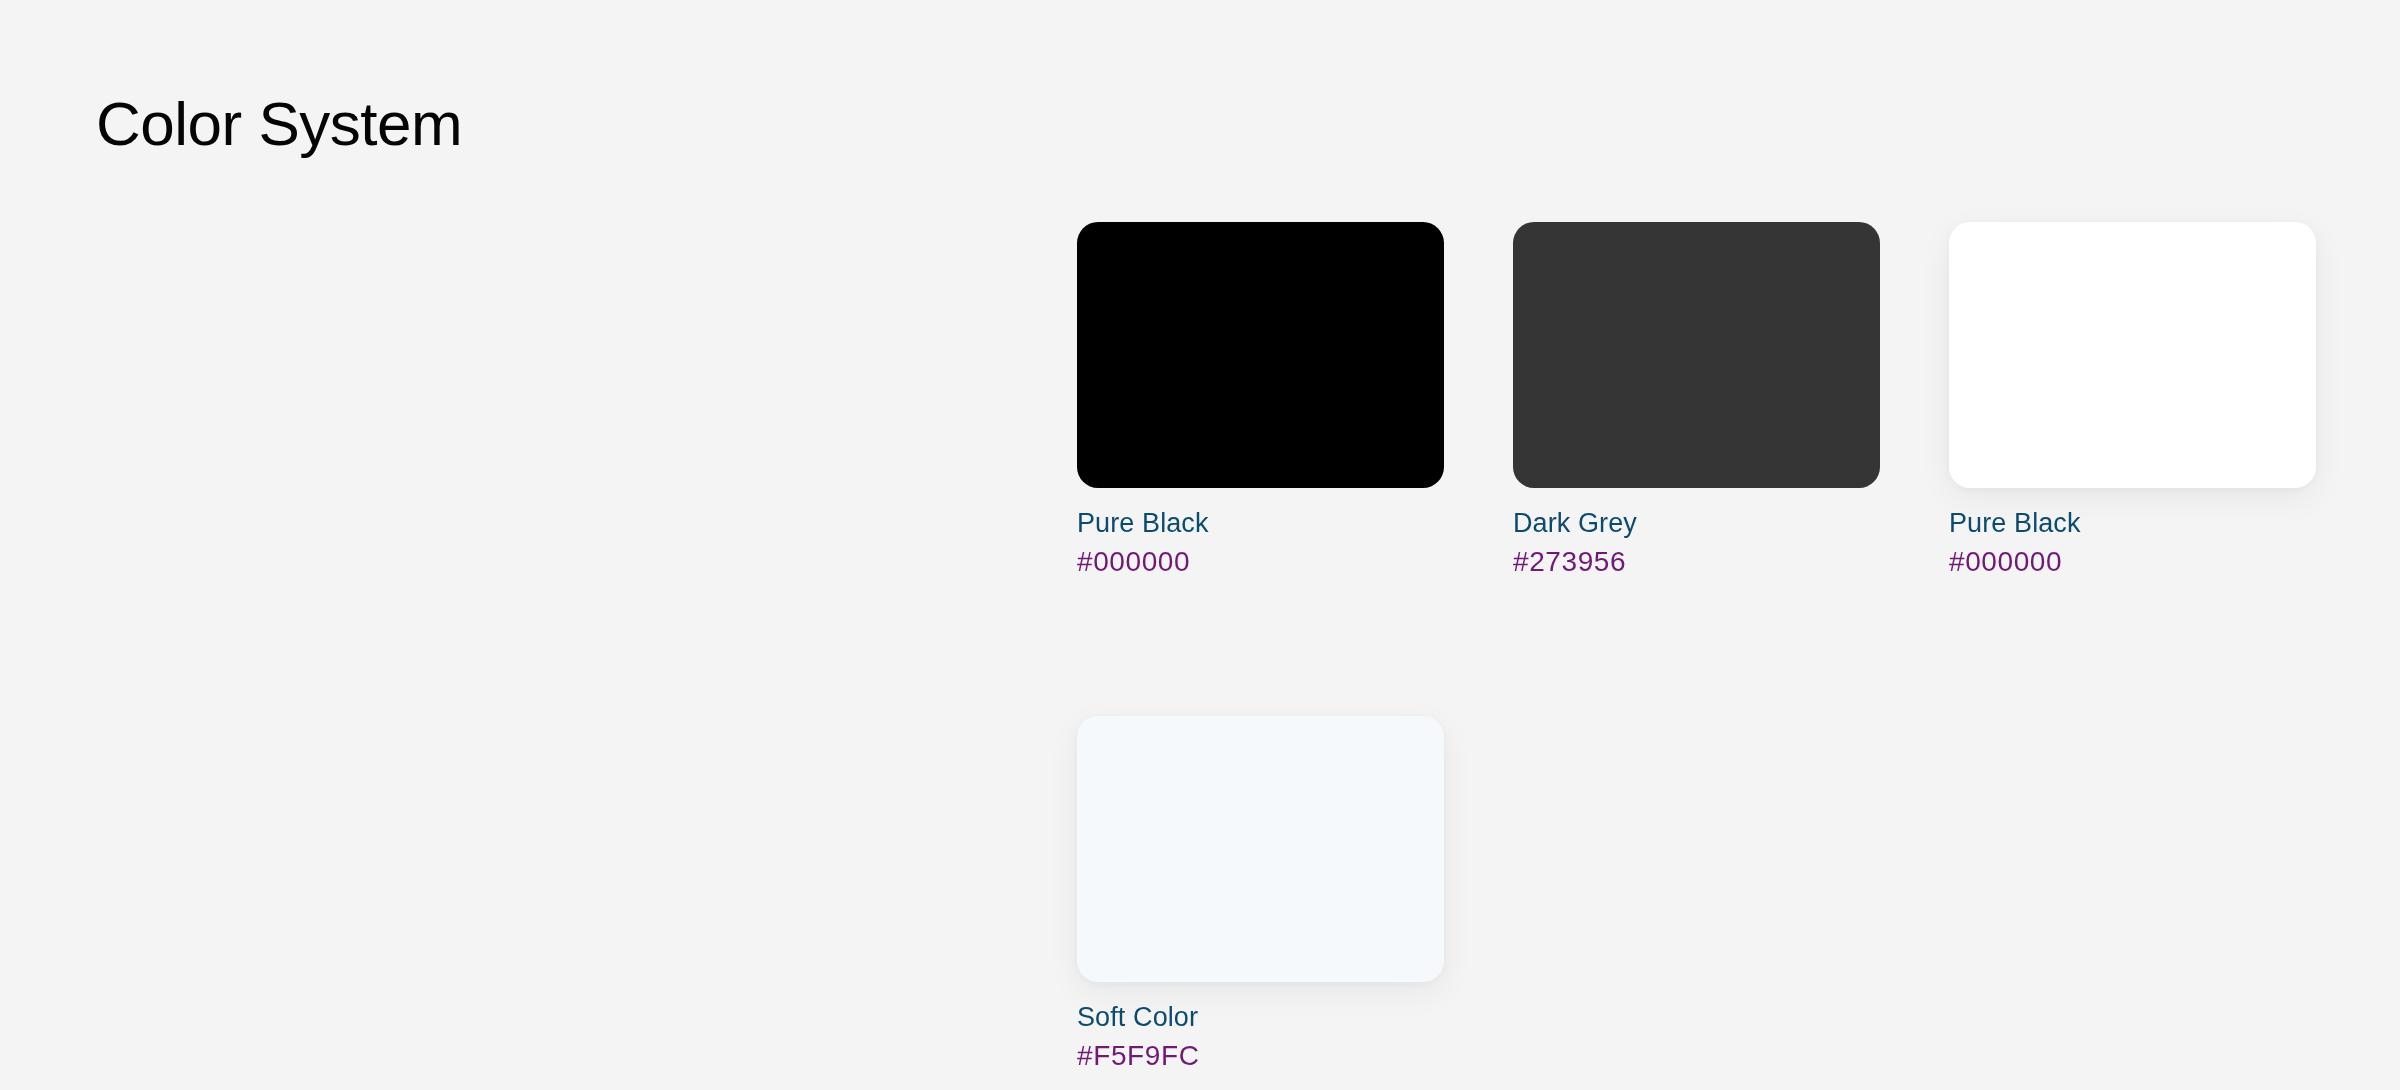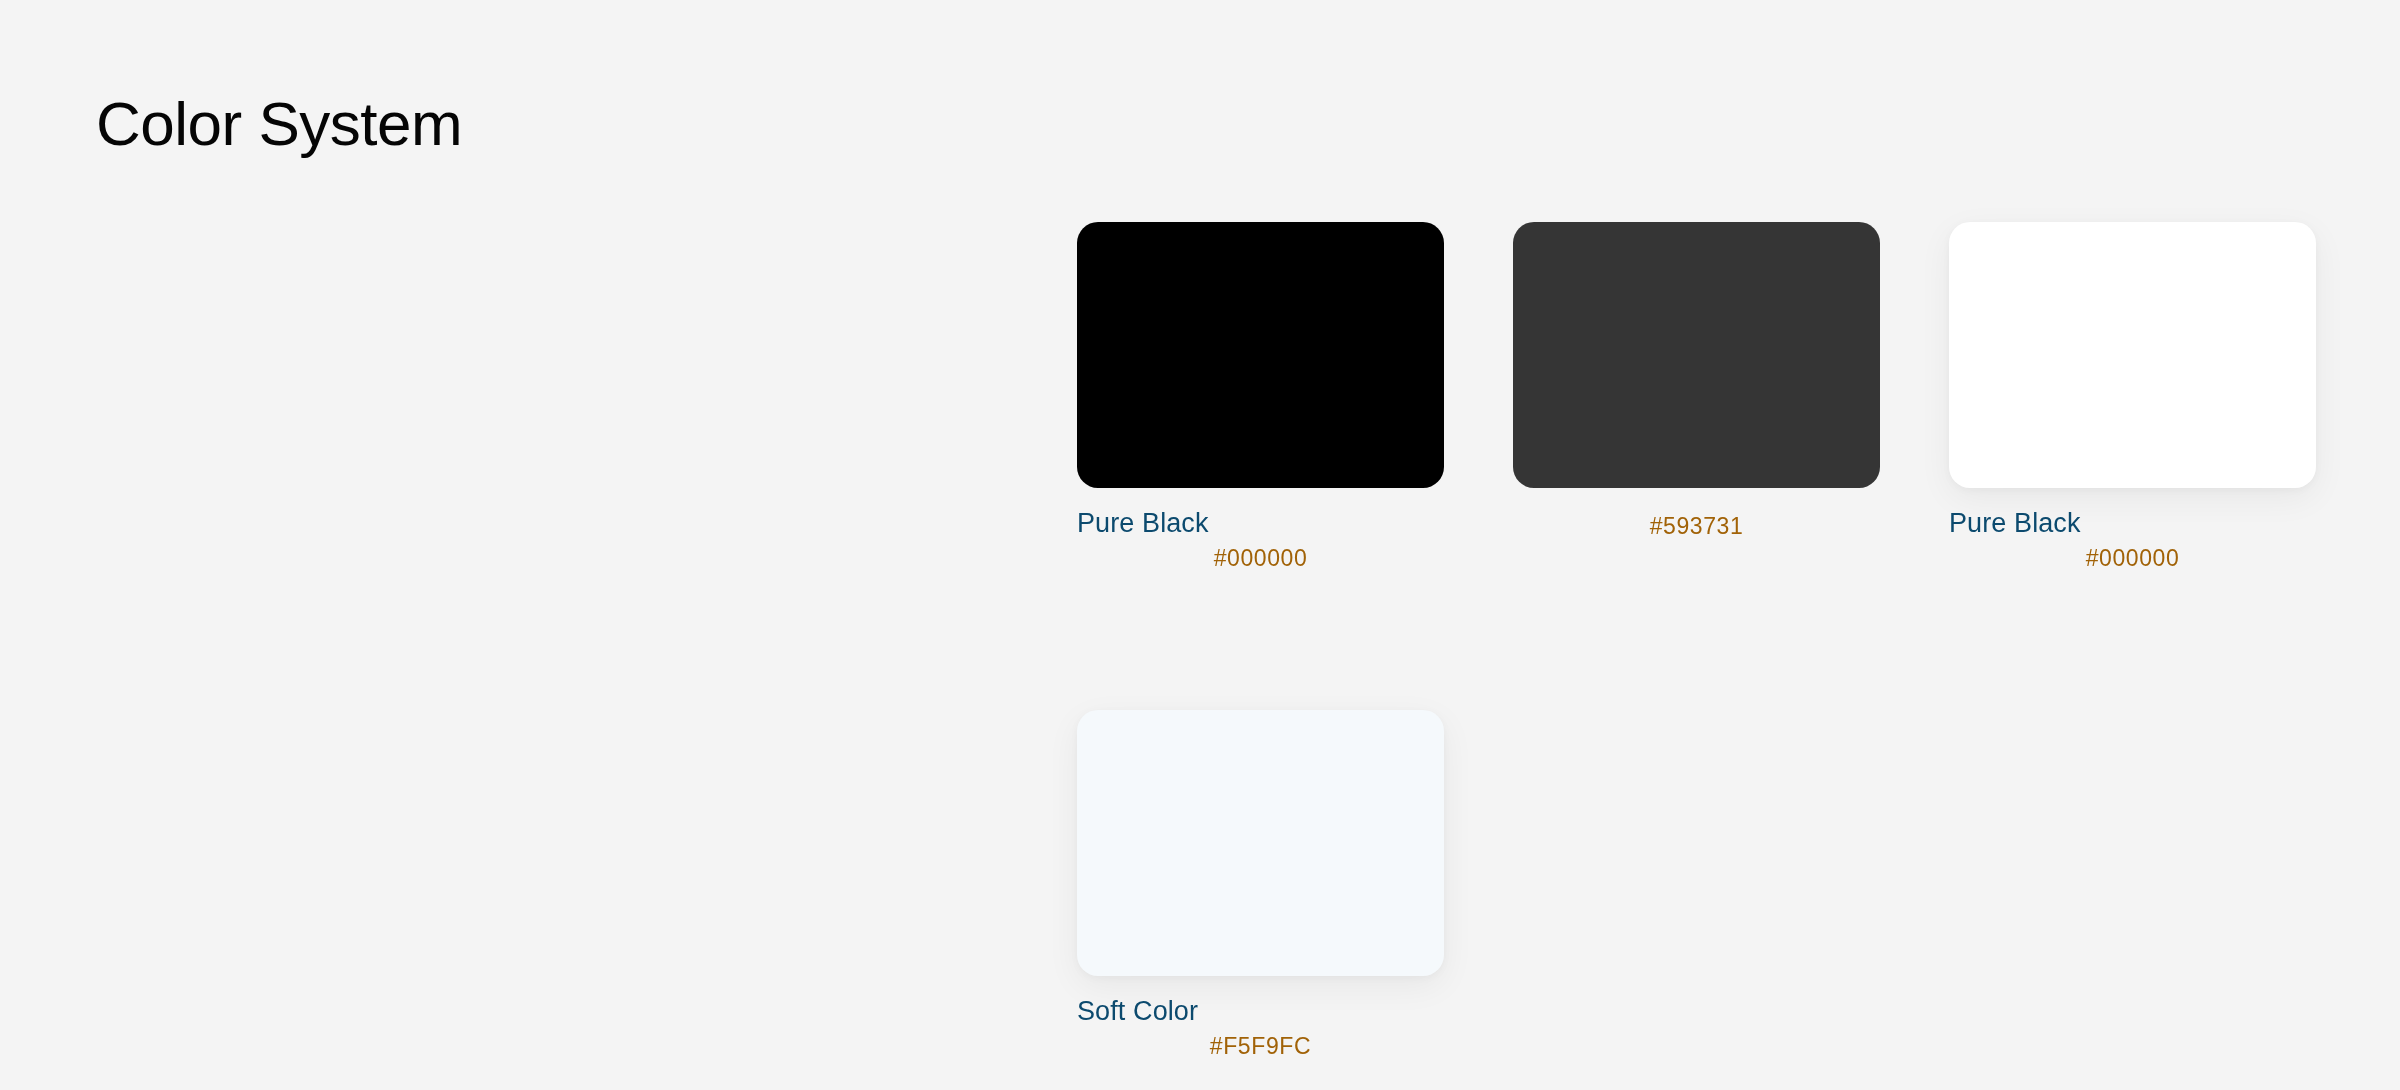--- a/index.html
+++ b/index.html
@@ -76,27 +76,26 @@
     font-size: 27px;
     line-height: 1.18;
     font-weight: 400;
     color: #0c4a6e;
     letter-spacing: 0.1px;
     white-space: nowrap;
   }
 
   .swatch-hex {
     margin-top: 5px;
-    font-size: 23px;
+    font-size: 28px;
     line-height: 1.2;
     font-weight: 400;
-    color: #a16207;
+    color: #701a75;
     letter-spacing: 0.6px;
     white-space: nowrap;
-    text-align: center;
   }
 </style>
 </head>
 <body style="background: rgb(244, 244, 244);">
 
 <div class="page">
 
   <h1 class="page-title" style="color: rgb(5, 5, 5);">Color System</h1>
 
   <div class="palette-grid">
@@ -106,21 +105,22 @@
       <div class="swatch-meta">
         <div class="swatch-name">Pure Black</div>
         <div class="swatch-hex">#000000</div>
       </div>
     </div>
 
 
     <div class="swatch-card">
       <div class="swatch-chip" style="background: rgb(53, 53, 53);"></div>
       <div class="swatch-meta">
-        <div class="swatch-hex">#593731</div>
+        <div class="swatch-name">Dark Grey</div>
+        <div class="swatch-hex">#273956</div>
       </div>
     </div>
 
     <div class="swatch-card">
       <div class="swatch-chip has-shadow" style="background: rgb(255, 255, 255);"></div>
       <div class="swatch-meta">
         <div class="swatch-name">Pure Black</div>
         <div class="swatch-hex">#000000</div>
       </div>
     </div>

